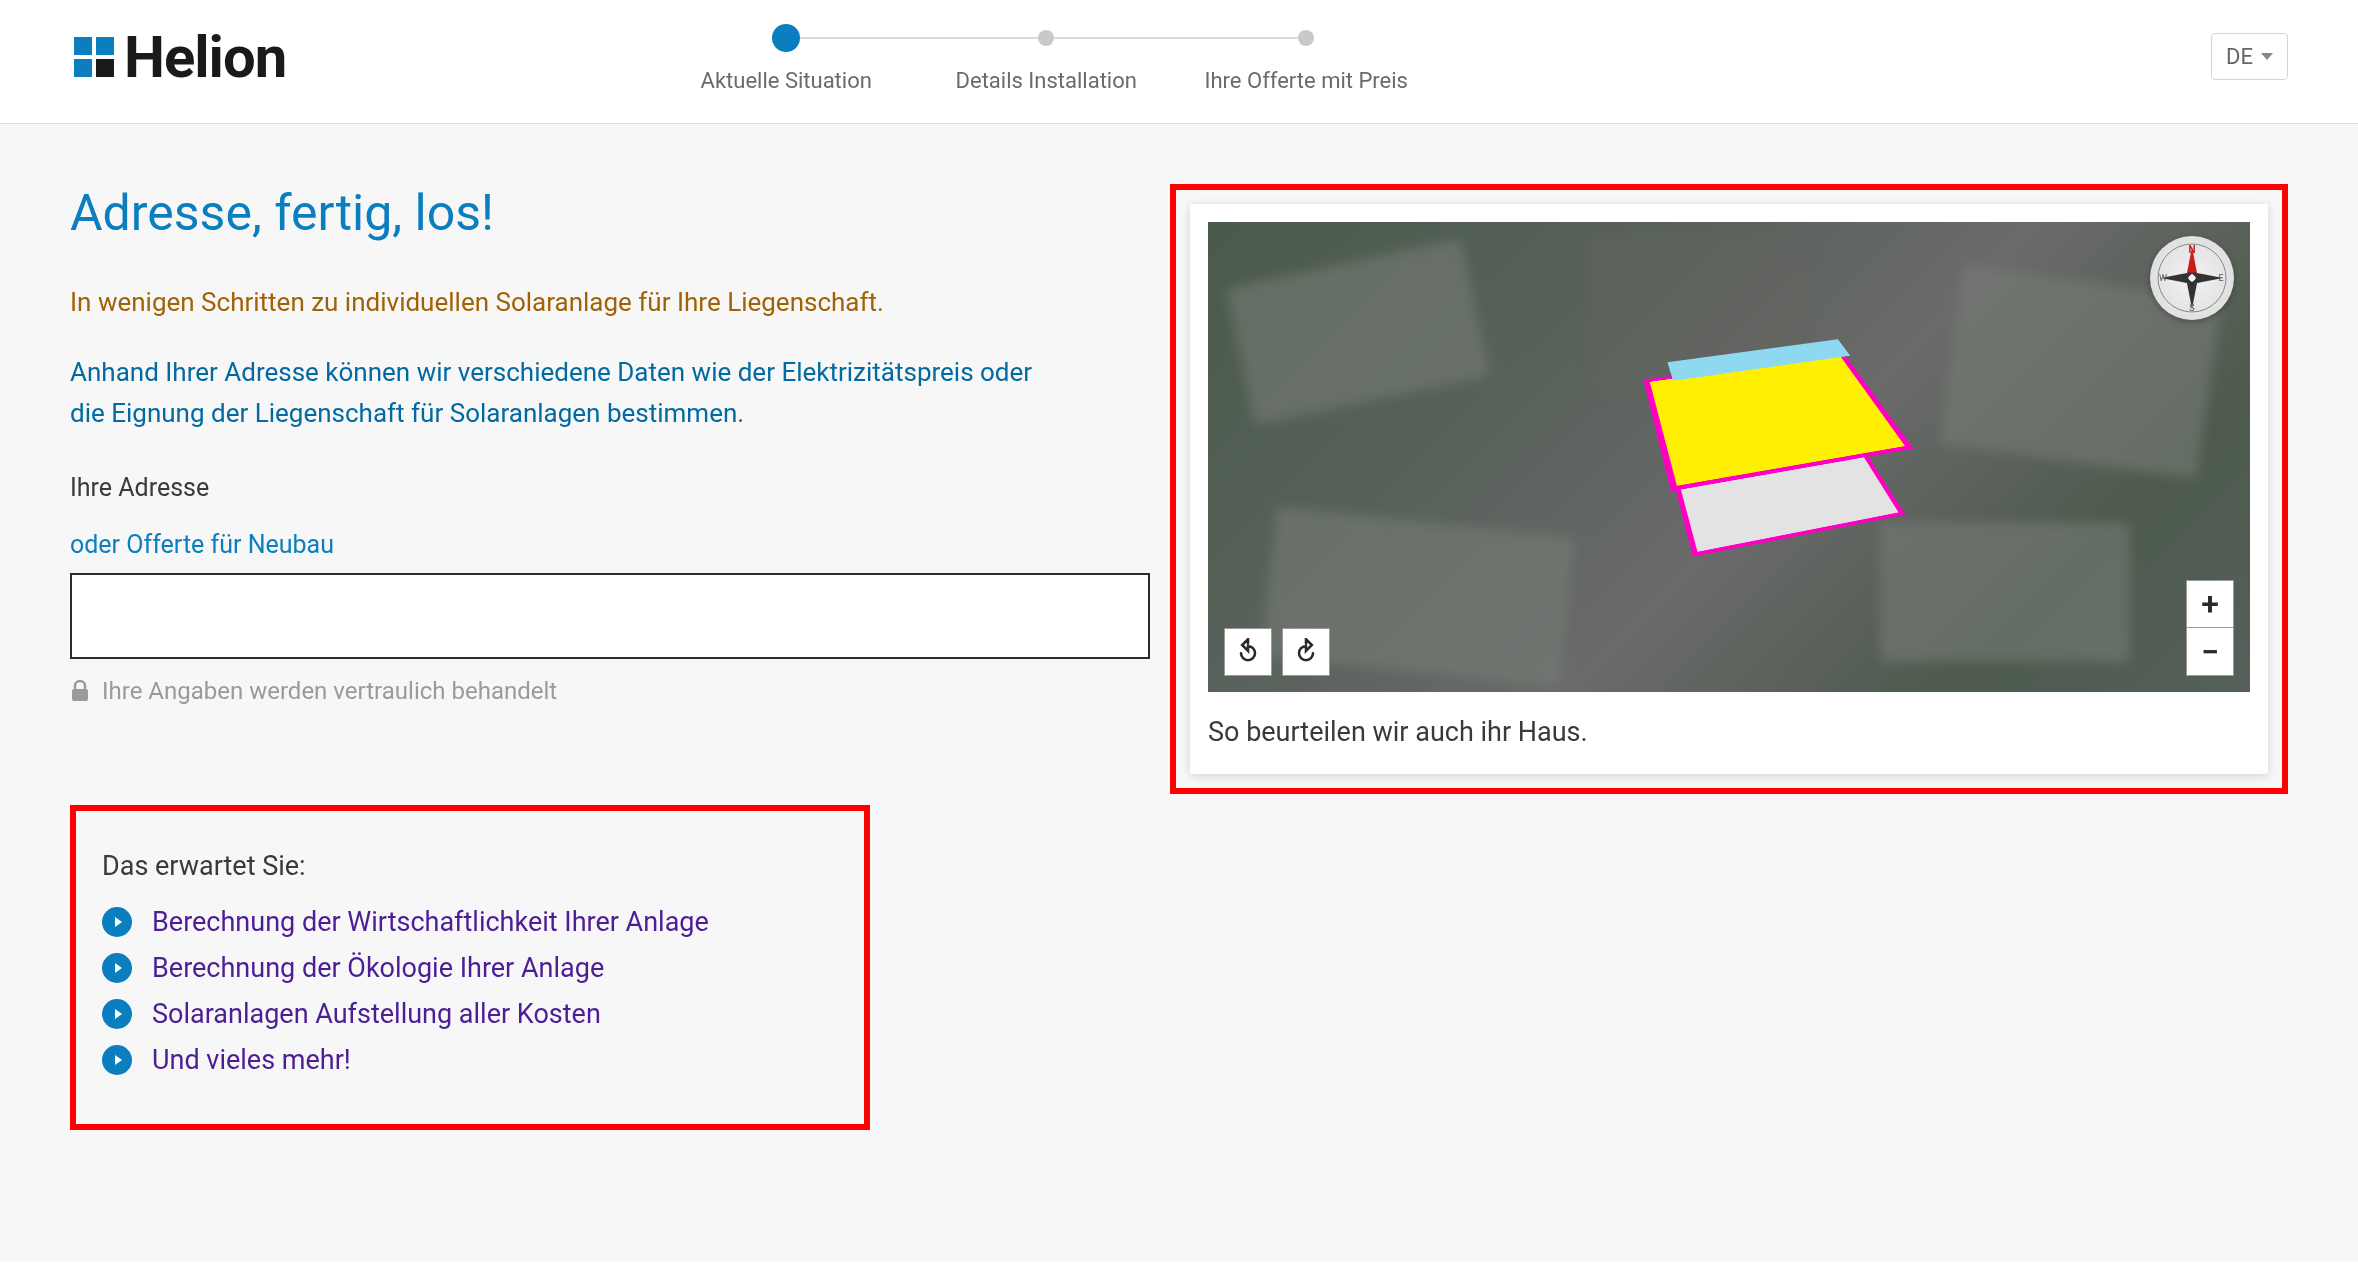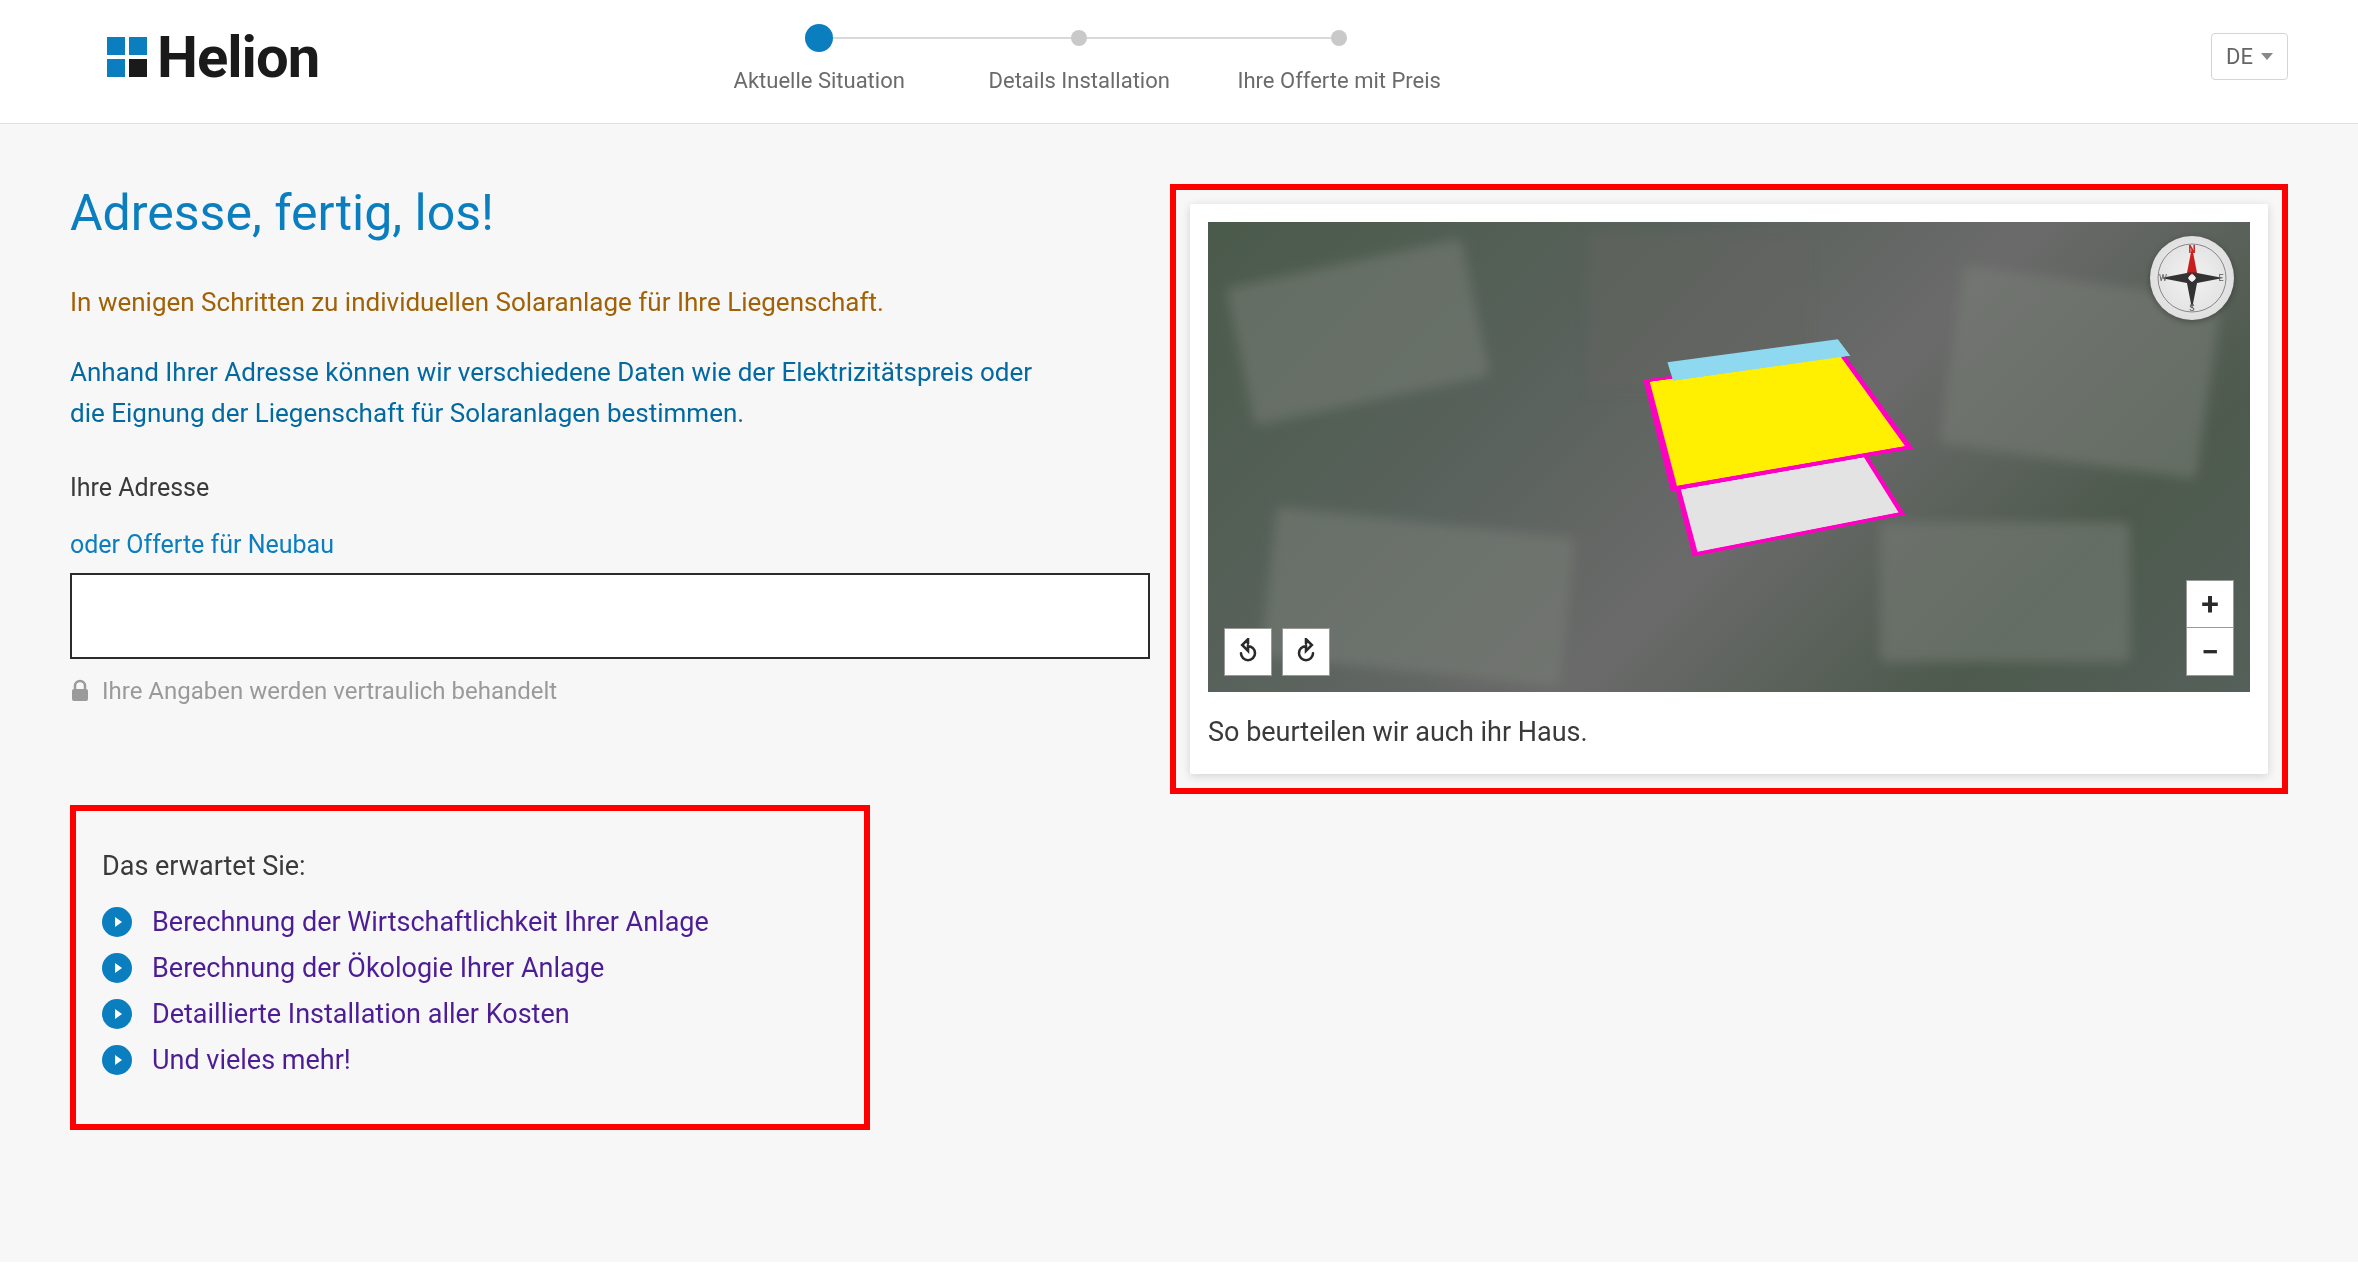--- a/index.html
+++ b/index.html
@@ -8,21 +8,21 @@
     background: #fff;
     color: #333;
     width: 2358px;
     height: 1288px;
     overflow: hidden;
   }
   
   .header {
     display: flex;
     align-items: center;
-    padding: 20px 70px 30px 103px;
+    padding: 20px 70px 30px 70px;
     border-bottom: 1px solid #e0e0e0;
     background: #fff;
   }
   .logo {
     display: flex;
     align-items: center;
   }
   .logo-mark {
     width: 48px;
     height: 48px;
@@ -376,21 +376,21 @@
         <li>
           <span class="bullet-icon">
               <span class="bullet-chevron"></span>
             </span>
           <span>Berechnung der Ökologie Ihrer Anlage</span>
         </li>
         <li>
           <span class="bullet-icon">
               <span class="bullet-chevron"></span>
             </span>
-          <span>Detaillierte Installation aller Kosten</span>
+          <span>Solaranlagen Aufstellung aller Kosten</span>
         </li>
         <li>
           <span class="bullet-icon">
               <span class="bullet-chevron"></span>
             </span>
           <span>Und vieles mehr!</span>
         </li>
       </ul>
     </div>
   </div>

